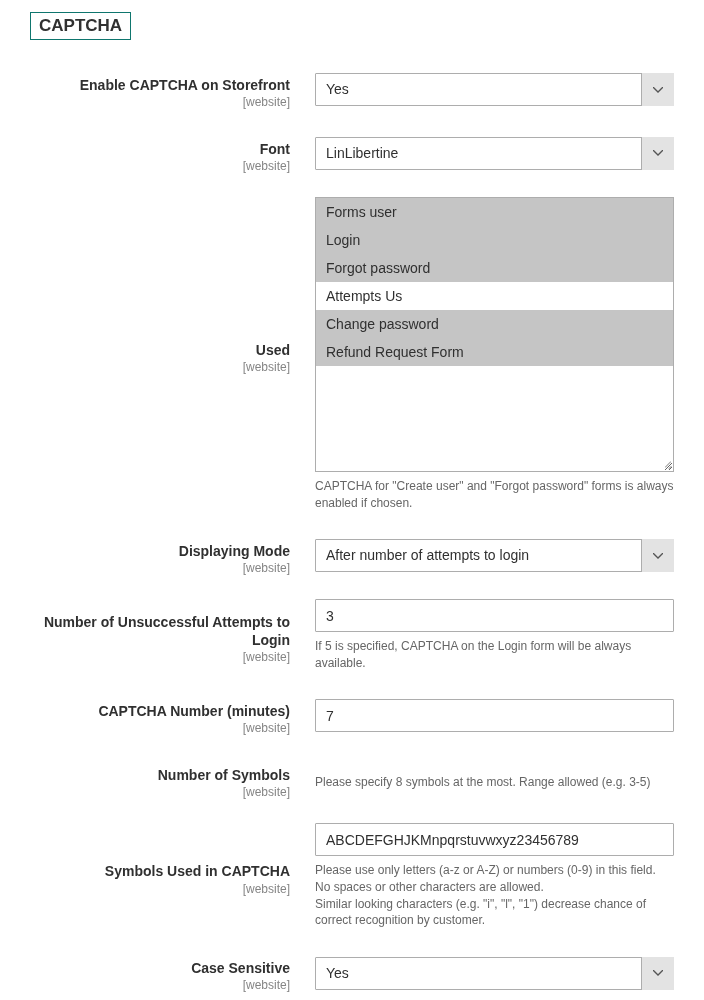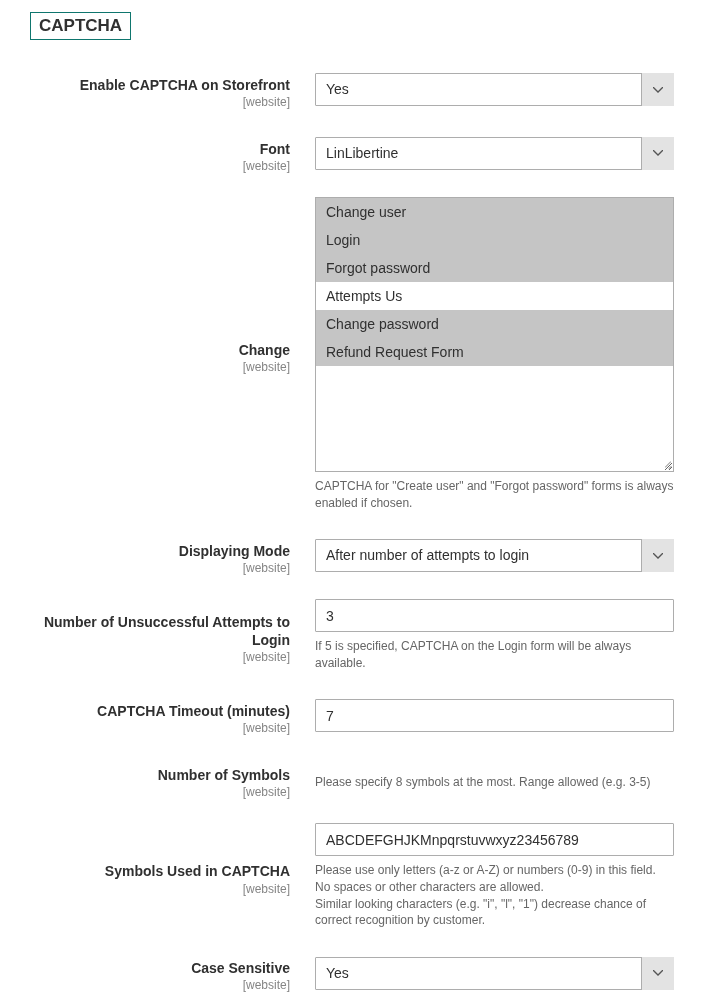--- a/index.html
+++ b/index.html
@@ -169,26 +169,26 @@
               <path d="M0 0 L5 5 L10 0" fill="none" stroke="#555" stroke-width="1.3"></path>
             </svg>
       </div>
     </div>
   </div>
 </div>
 
 
 <div class="field-row">
   <div class="label-col">
-    <div class="label-main">Change</div>
+    <div class="label-main">Used</div>
     <div class="label-scope">[website]</div>
   </div>
   <div class="control-col">
     <div class="multiselect" id="forms-multiselect">
-      <div class="ms-option selected">Change user</div>
+      <div class="ms-option selected">Forms user</div>
           <div class="ms-option selected">Login</div>
           <div class="ms-option selected">Forgot password</div>
           <div class="ms-option">Attempts Us</div>
           <div class="ms-option selected">Change password</div>
           <div class="ms-option selected">Refund Request Form</div>
           <div class="ms-resize"></div>
     </div>
     <div class="help-text">CAPTCHA for "Create user" and "Forgot password" forms is always enabled if chosen.</div>
   </div>
 </div>
@@ -219,21 +219,21 @@
   </div>
   <div class="control-col">
     <input class="text-input" value="3" style="">
     <div class="help-text">If 5 is specified, CAPTCHA on the Login form will be always available.</div>
   </div>
 </div>
 
 
 <div class="field-row">
   <div class="label-col">
-    <div class="label-main">CAPTCHA Timeout (minutes)</div>
+    <div class="label-main">CAPTCHA Number (minutes)</div>
     <div class="label-scope">[website]</div>
   </div>
   <div class="control-col">
     <input class="text-input" value="7" style="">
   </div>
 </div>
 
 
 <div class="field-row">
   <div class="label-col">

